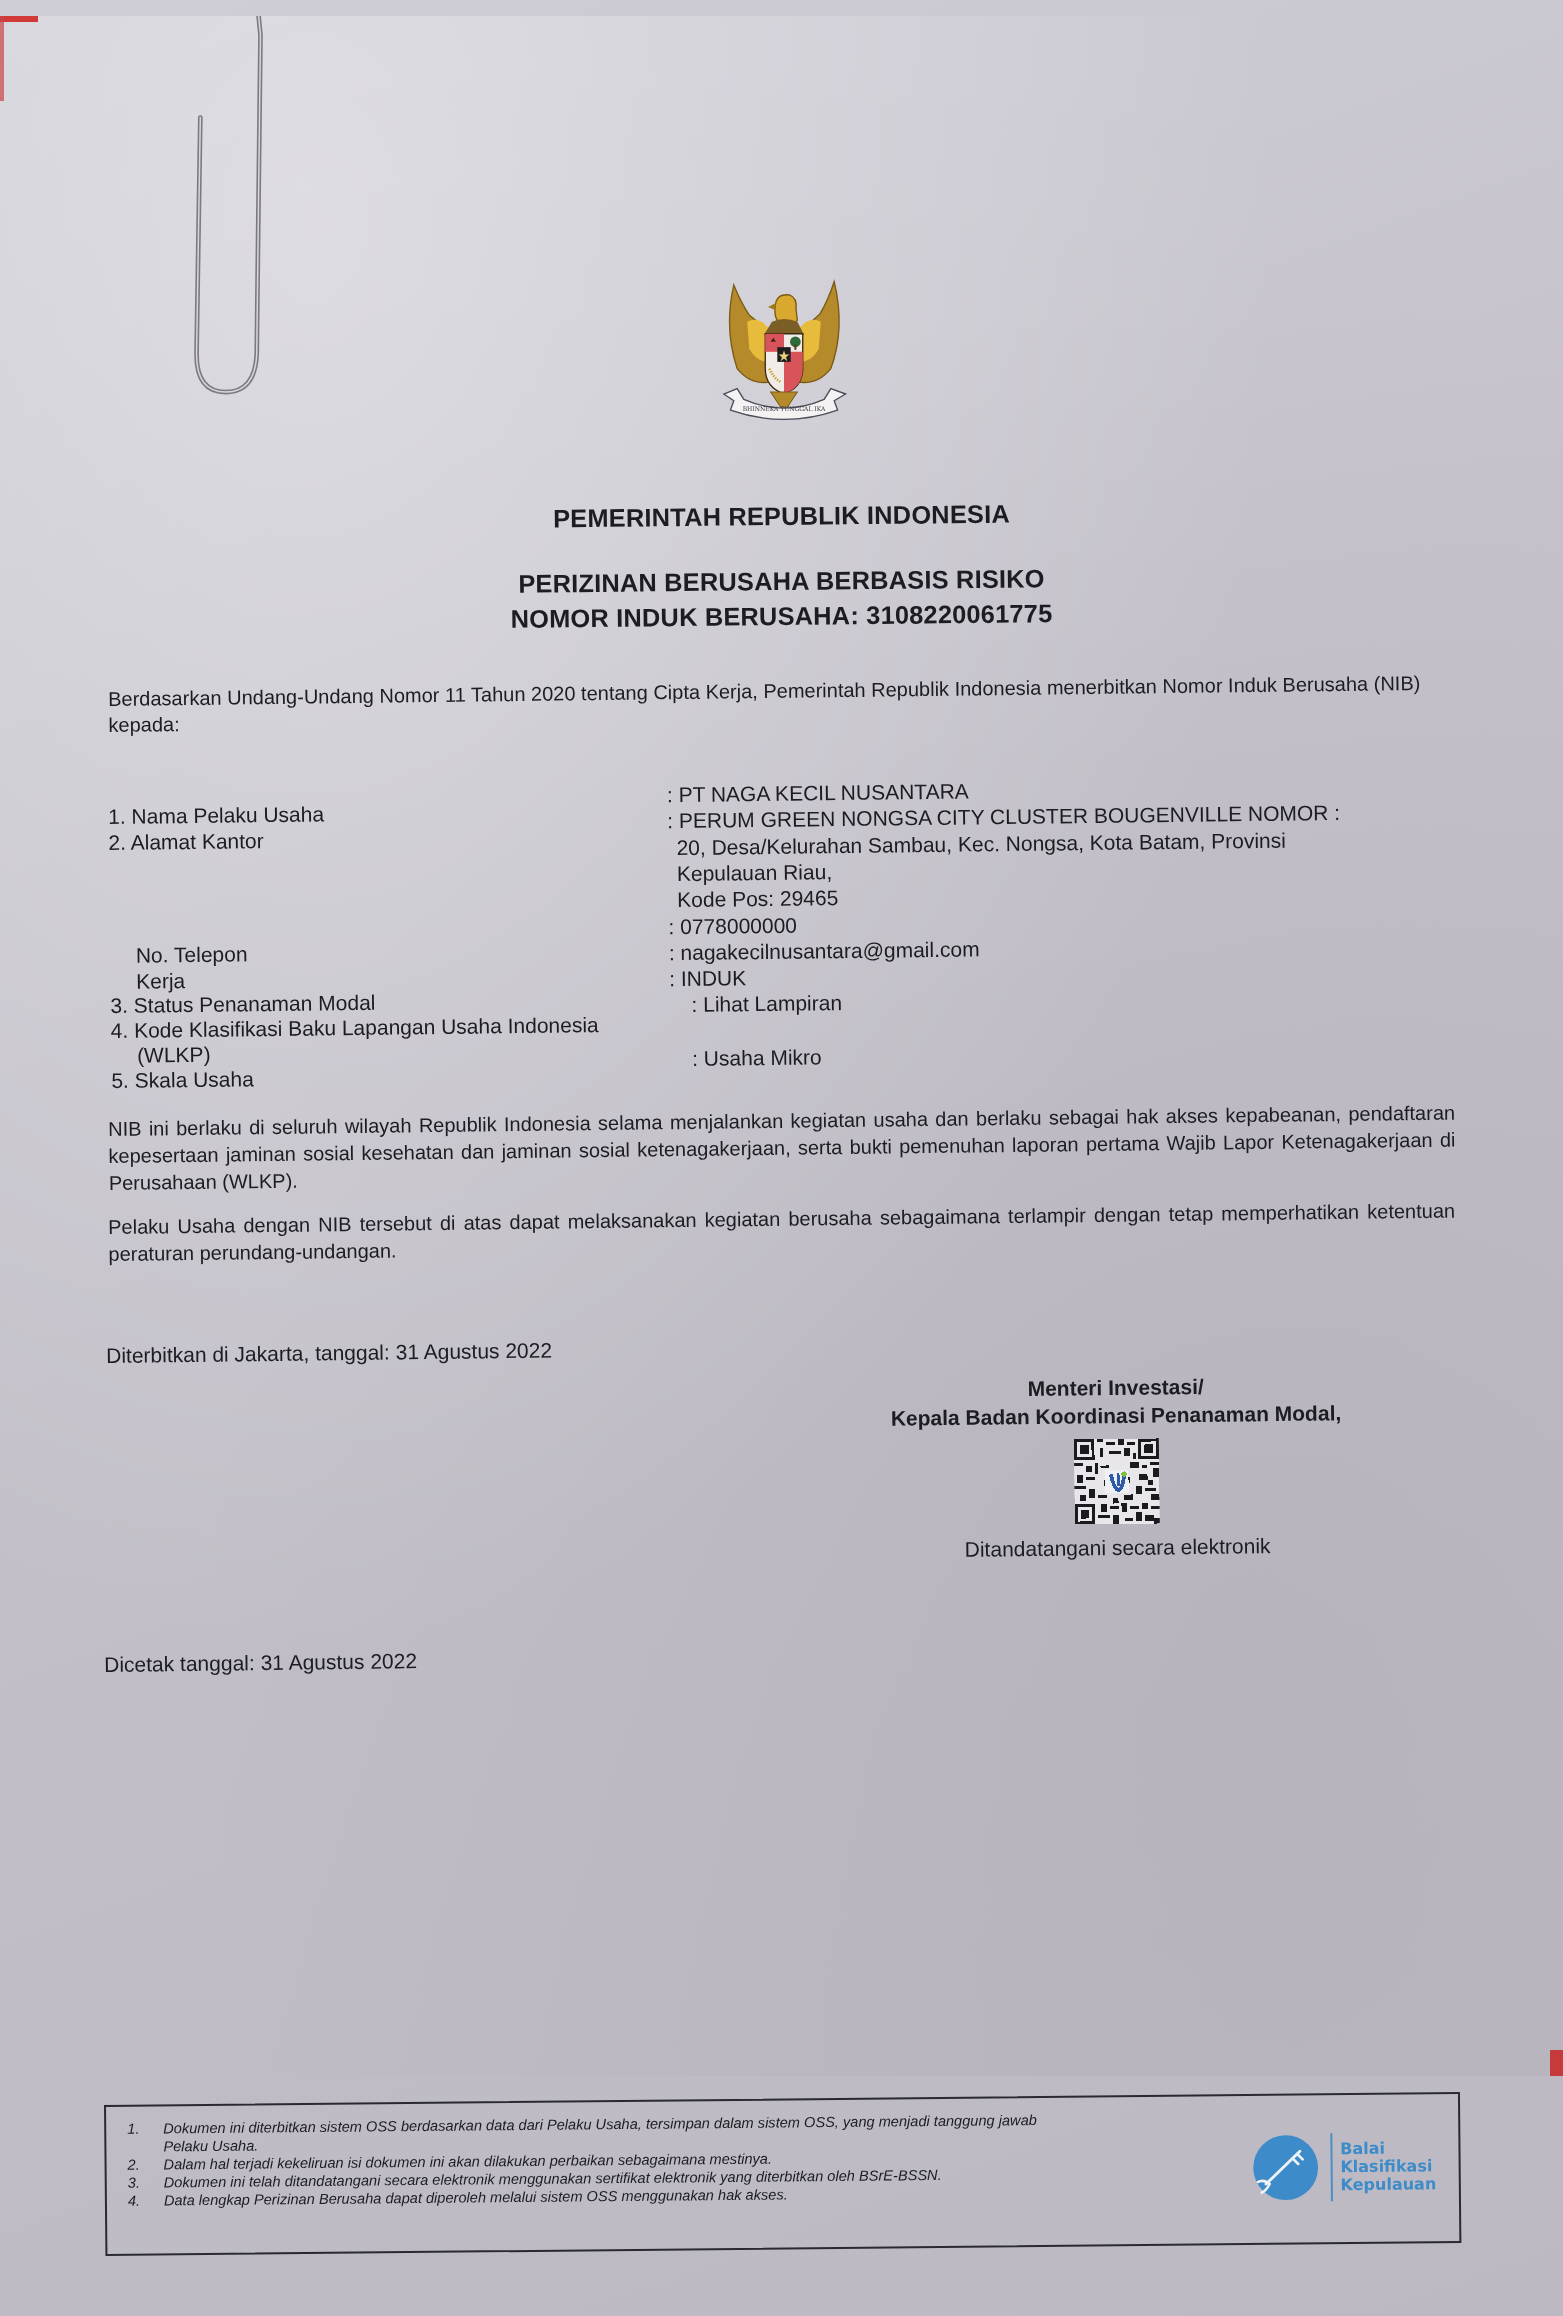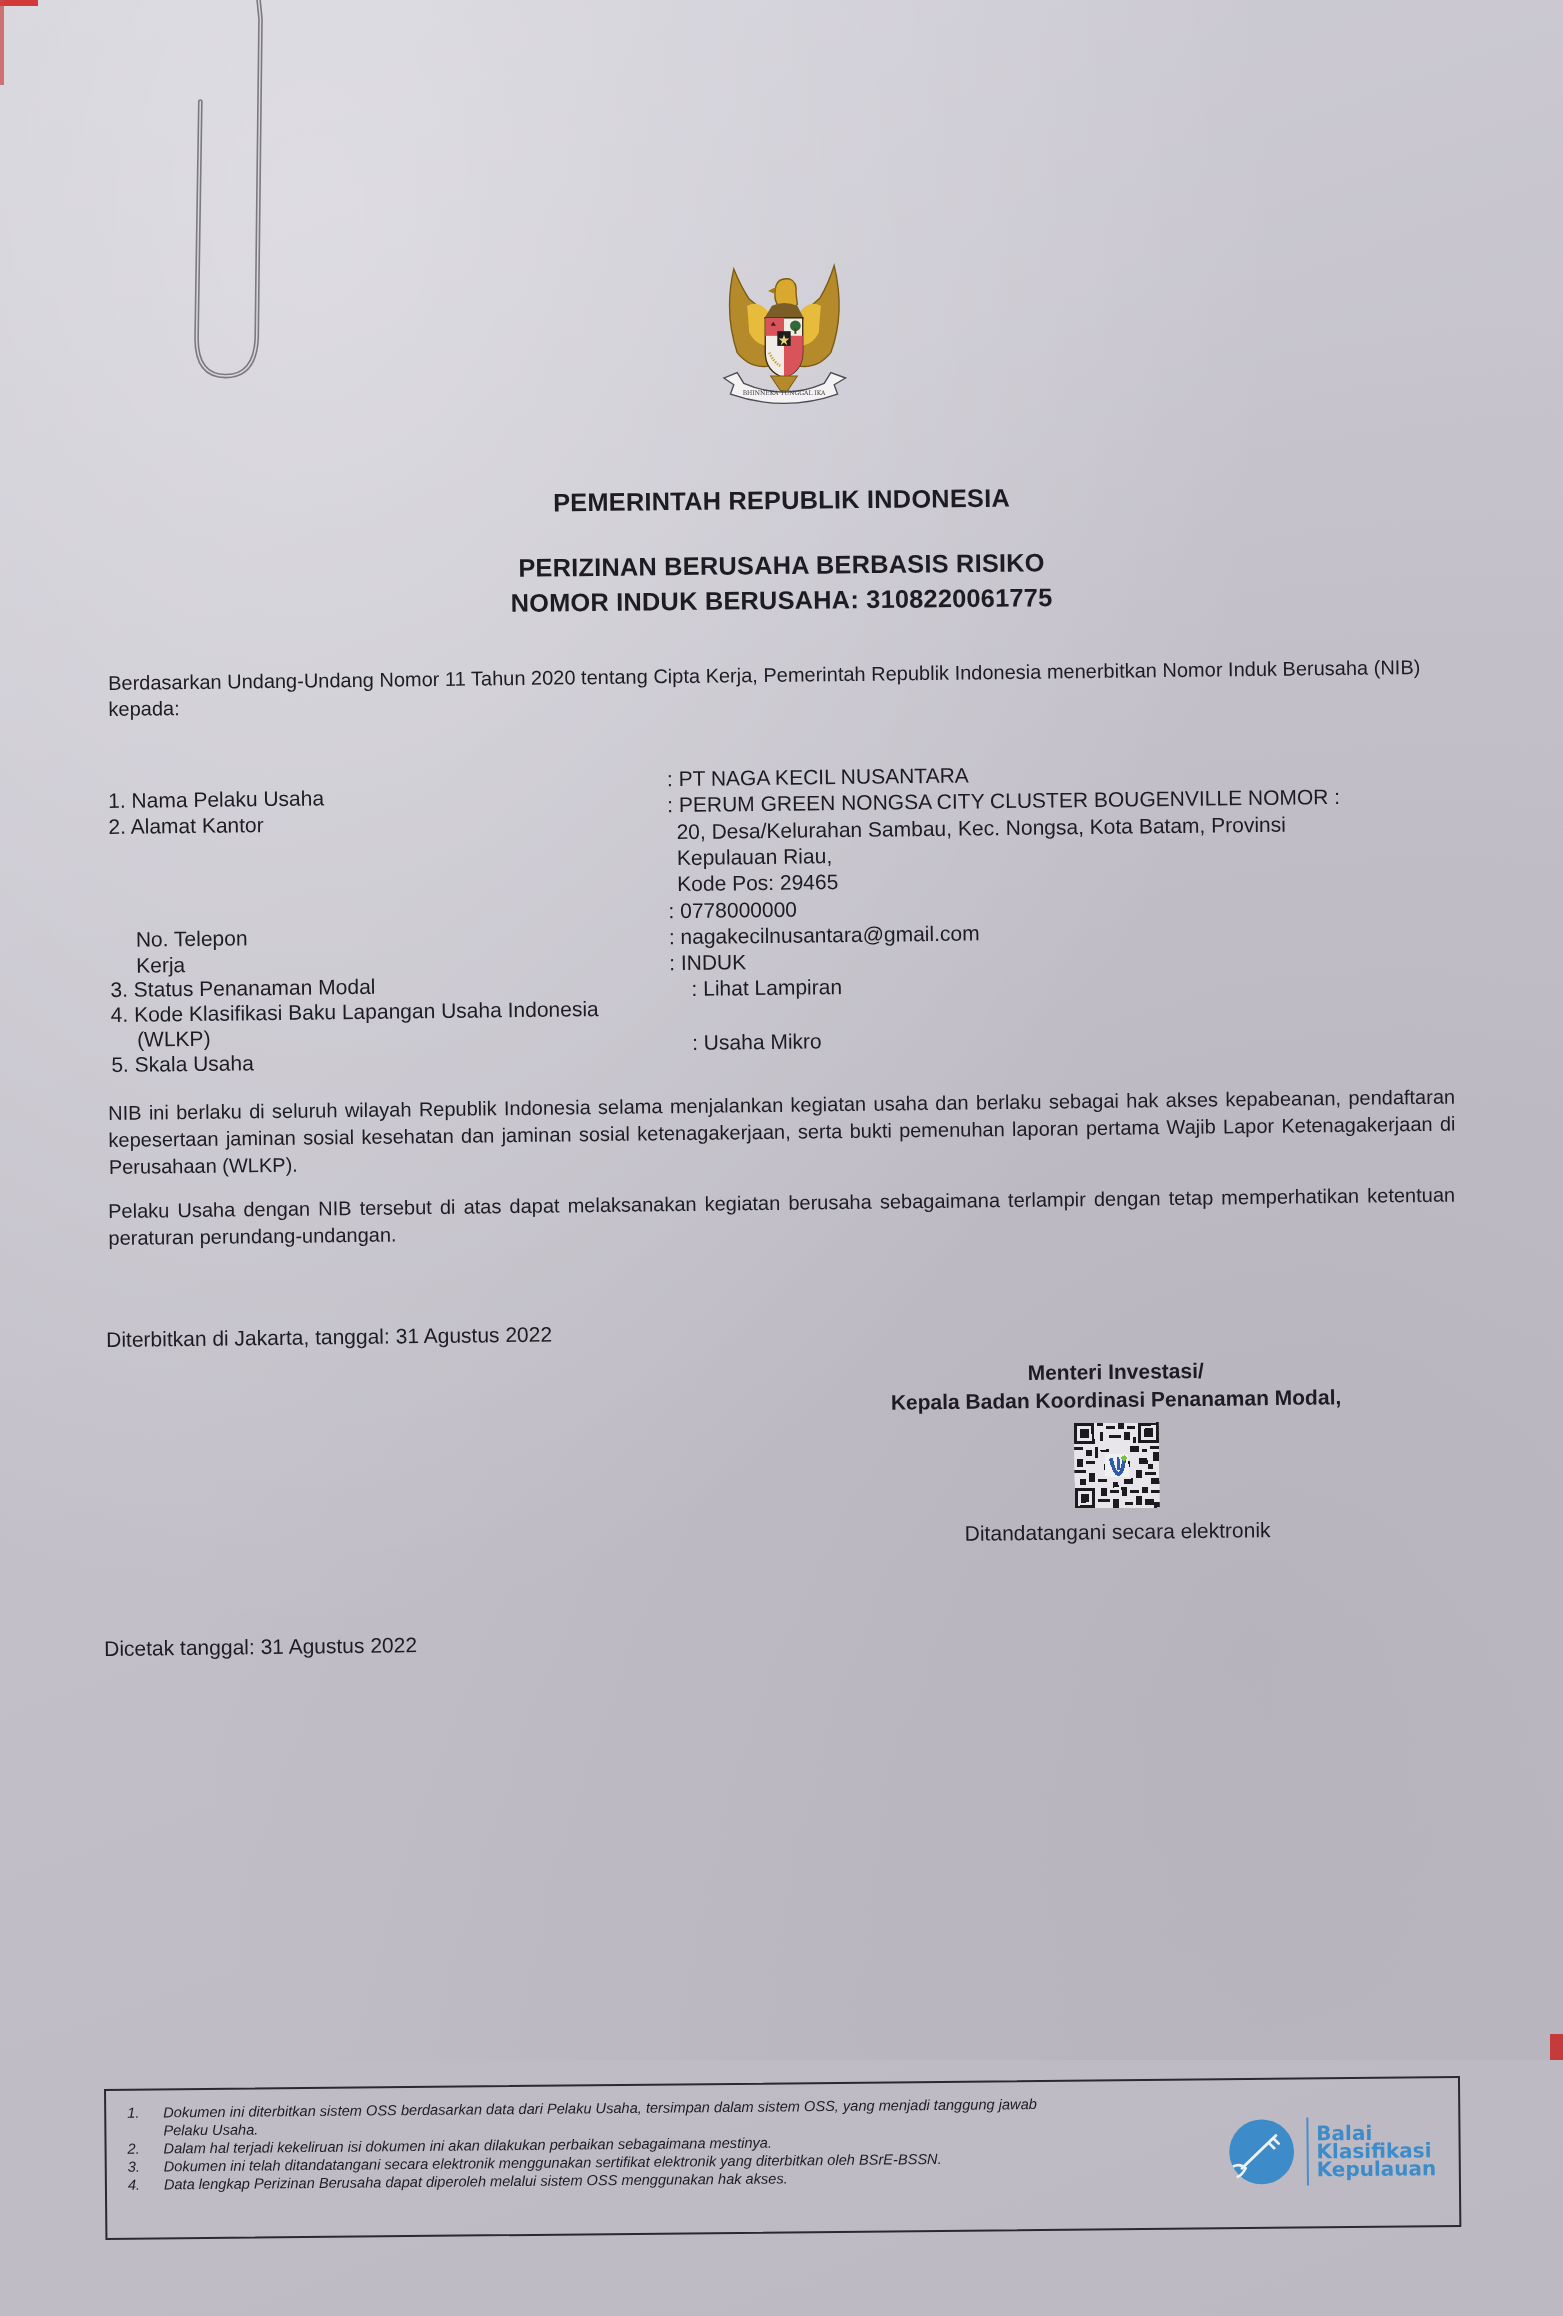--- a/index.html
+++ b/index.html
@@ -10,21 +10,21 @@
       width: 1563px;
       height: 2316px;
       position: relative;
       overflow: hidden;
       background: linear-gradient(160deg, #cfcdd6 0%, #c6c3cc 35%, #c1bec7 60%, #bcb9c2 100%);
       font-family: "Liberation Sans", sans-serif;
       color: #1d1c22;
     }
     .page {
       position: absolute;
-      left: 0; top: 0;
+      left: 0; top: 16px;
       width: 1563px; height: 2060px;
       background:
         radial-gradient(ellipse at 20% 10%, rgba(255,255,255,0.35), rgba(255,255,255,0) 55%),
         radial-gradient(ellipse at 80% 80%, rgba(120,115,130,0.12), rgba(0,0,0,0) 60%);
     }
     .red-edge-top {
       position: absolute; left: 0; top: 0; width: 38px; height: 5.6px;
       background: #d23a3a;
     }
     .red-edge-left {
@@ -156,21 +156,21 @@
     }
     .bsre-divider {
       width: 1.9px; height: 68px;
       background: #4a8fc7;
       margin: 0 7.5px 0 9.4px;
     }
     .bsre-text {
       color: #3d8cc9;
       font-family: "DejaVu Sans", sans-serif;
       font-weight: bold;
-      font-size: 20px;
+      font-size: 16px;
       line-height: 18px;
     }
   </style>
 </head>
 <body>
 
 <div class="page">
 
   <div class="red-edge-top"></div>
   <div class="red-edge-left"></div>

